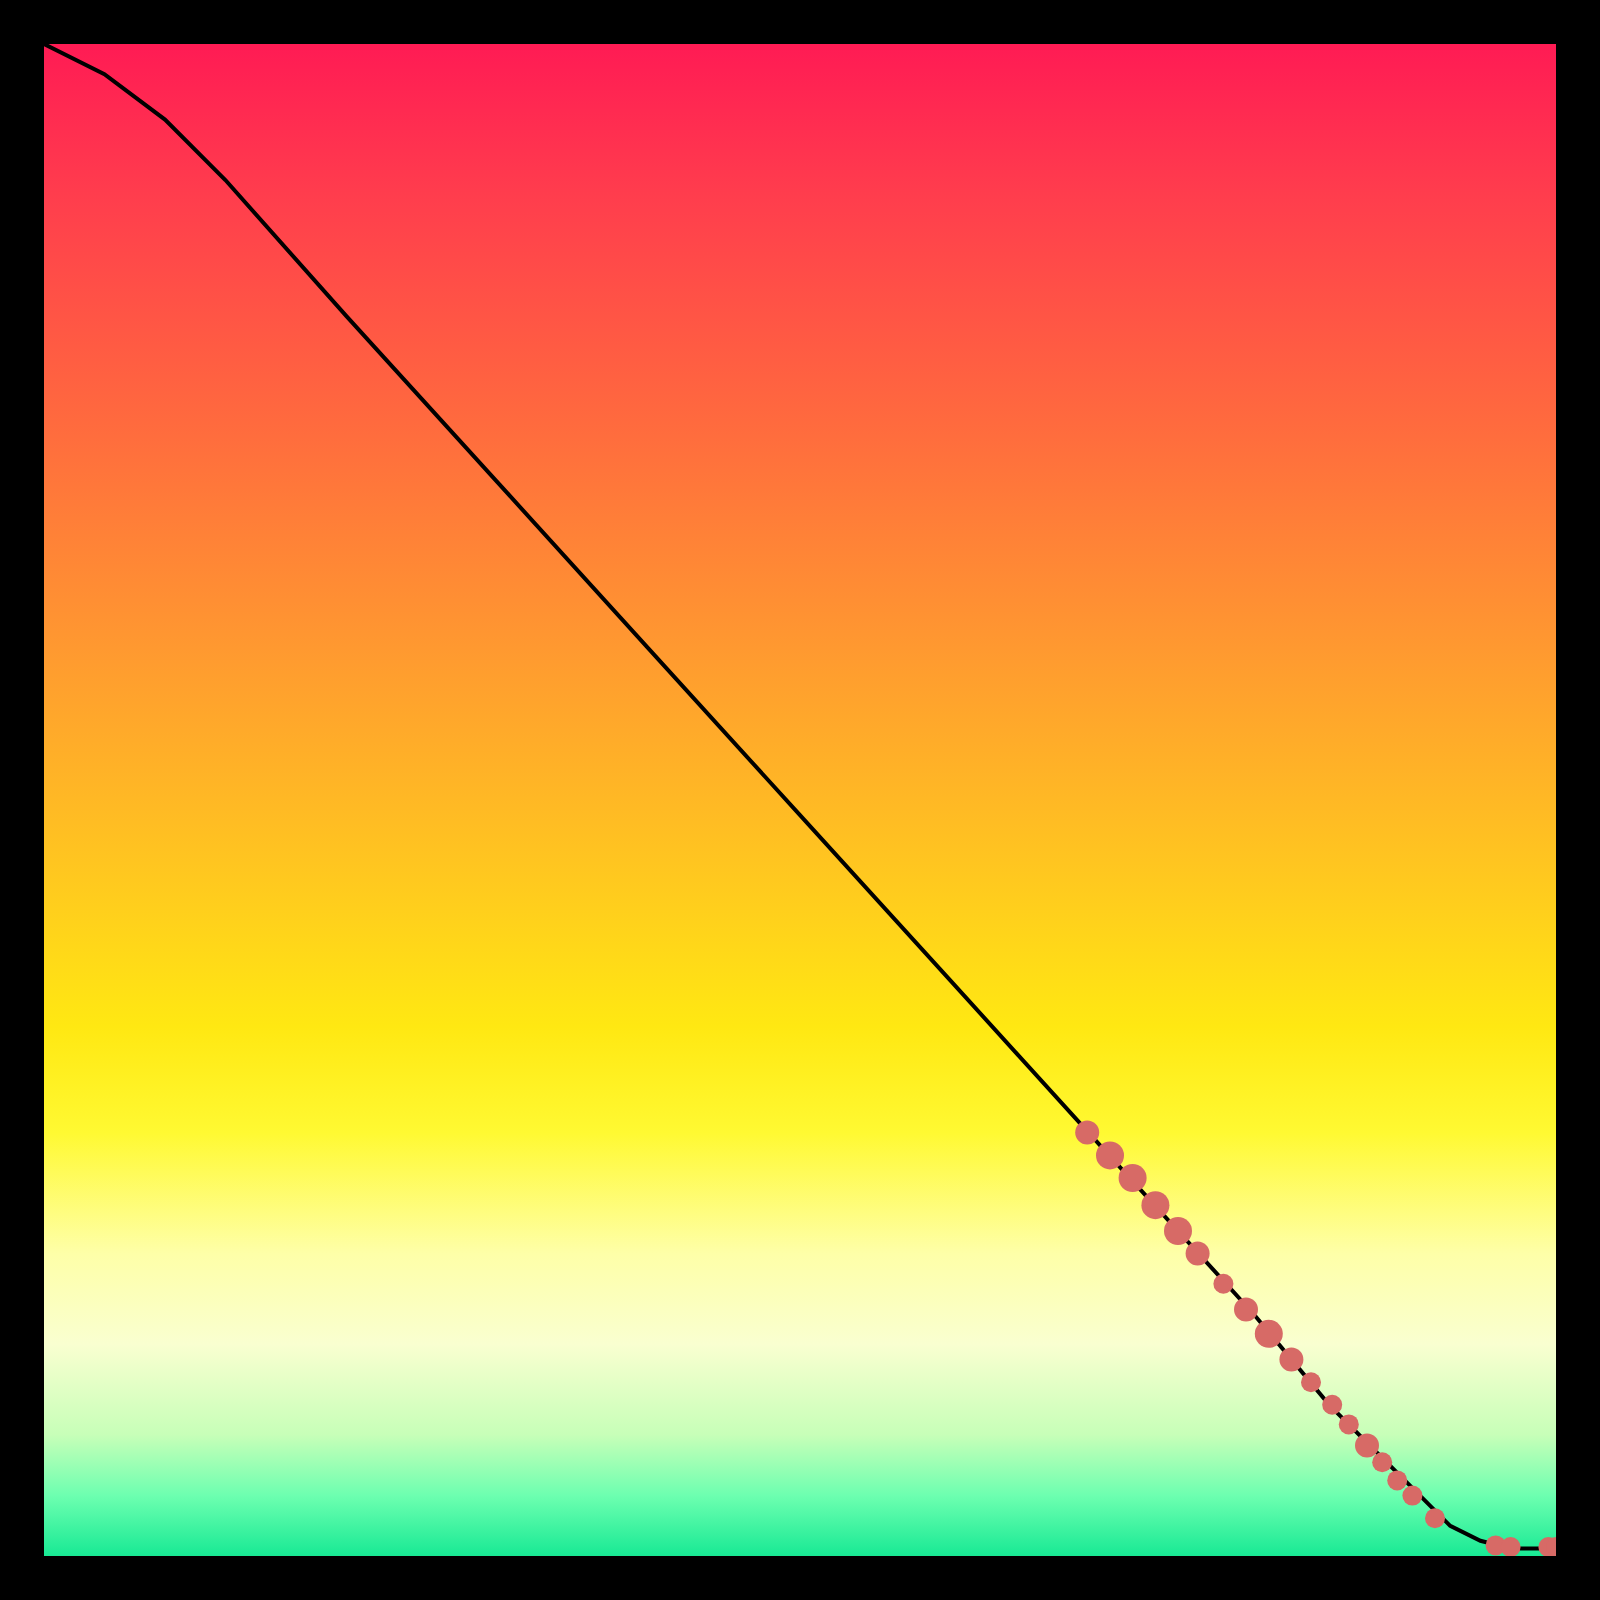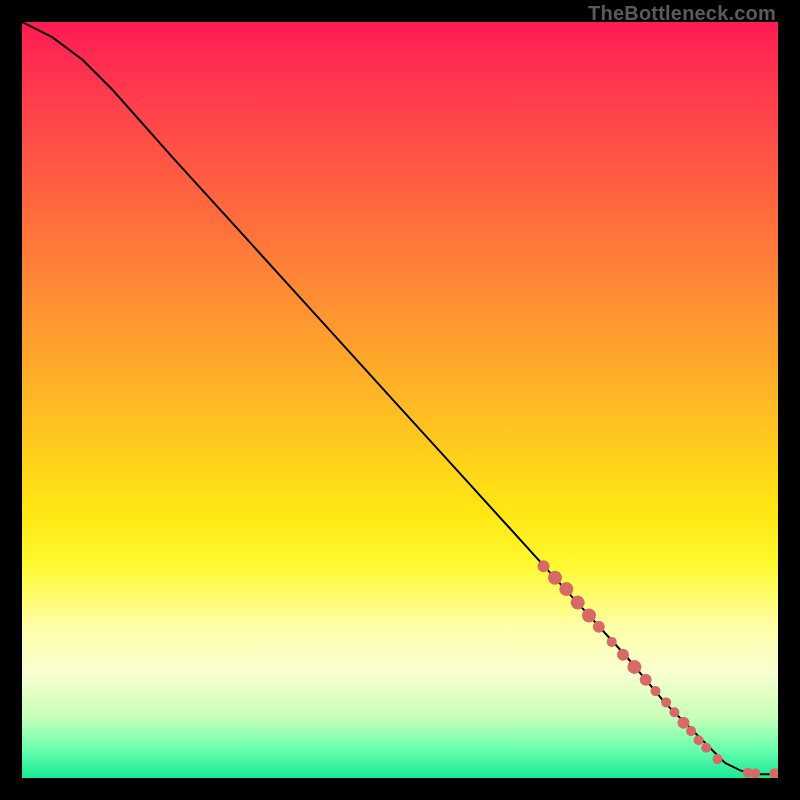--- a/index.html
+++ b/index.html
@@ -55,21 +55,20 @@
     left: 0;
     top: 0;
     width: 756px;
     height: 756px;
   }
 </style>
 </head>
 <body>
 
 <div class="frame">
-  <div class="watermark">TheBottleneck.com</div>
   <div class="plot">
     <svg class="curve" viewBox="0 0 756 756" preserveAspectRatio="none">
       <path id="curve-path" fill="none" stroke-width="2" d="M0.0 0.0 L30.2 15.1 L60.5 37.8 L90.7 68.0 L151.2 136.1 L226.8 219.2 L302.4 302.4 L378.0 385.6 L453.6 468.7 L529.2 551.9 L604.8 635.0 L642.6 680.4 L680.4 718.2 L703.1 740.9 L718.2 748.4 L733.3 752.2 L756.0 752.2" stroke="#000000"></path>
       <g id="markers">
           <circle cx="521.6" cy="544.3" r="6" fill="#d76a66" stroke="#d76a66" stroke-width="0"></circle>
           <circle cx="533.0" cy="555.7" r="7" fill="#d76a66" stroke="#d76a66" stroke-width="0"></circle>
           <circle cx="544.3" cy="567.0" r="7" fill="#d76a66" stroke="#d76a66" stroke-width="0"></circle>
           <circle cx="555.7" cy="580.6" r="7" fill="#d76a66" stroke="#d76a66" stroke-width="0"></circle>
           <circle cx="567.0" cy="593.5" r="7" fill="#d76a66" stroke="#d76a66" stroke-width="0"></circle>
           <circle cx="576.8" cy="604.8" r="6" fill="#d76a66" stroke="#d76a66" stroke-width="0"></circle>

